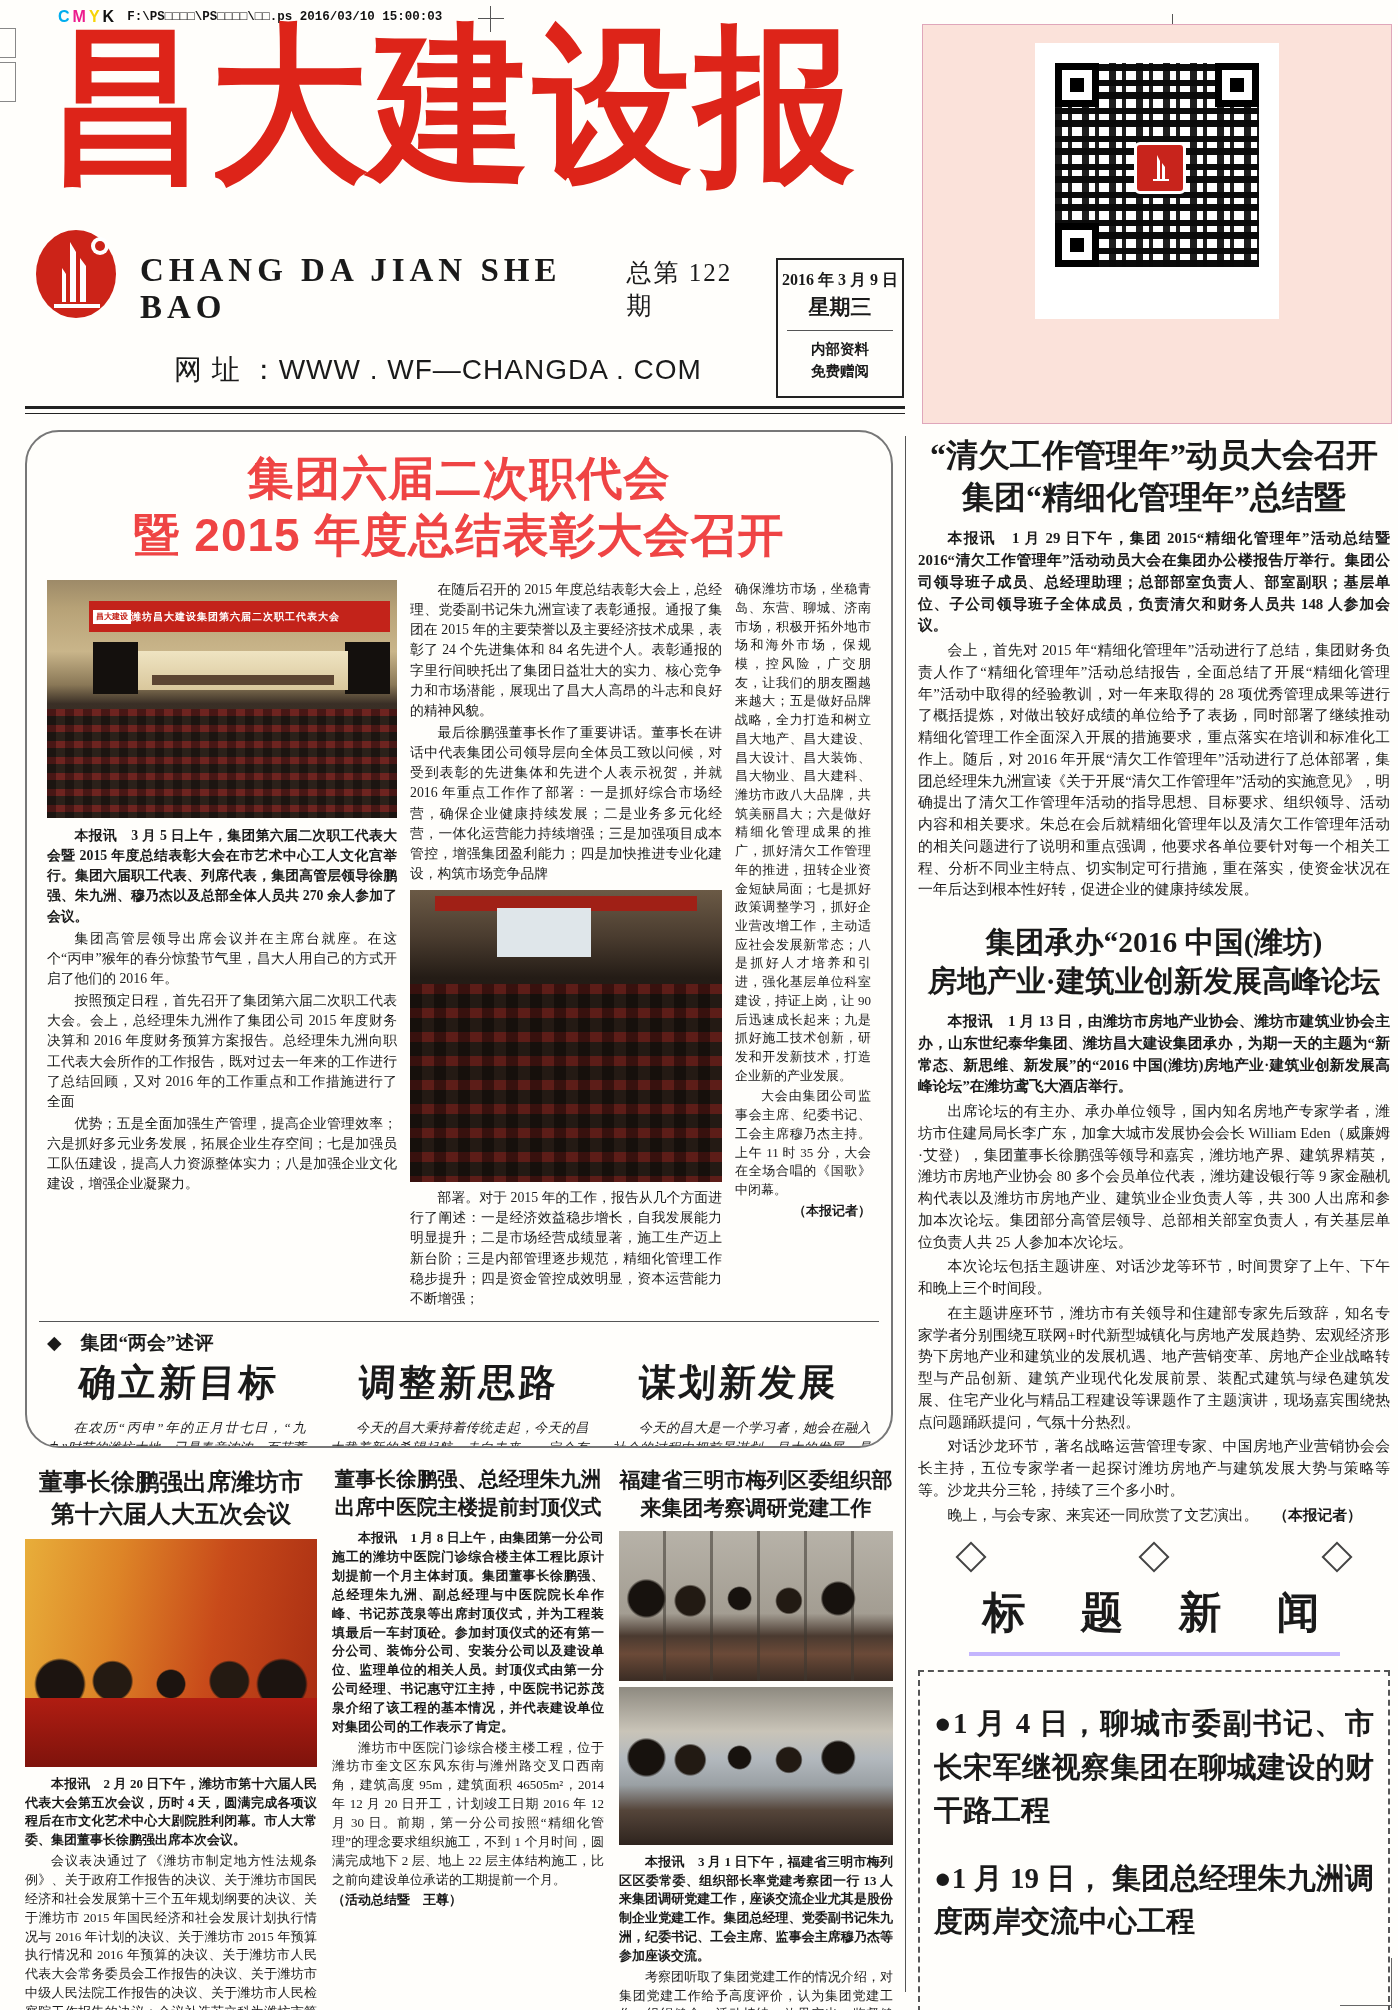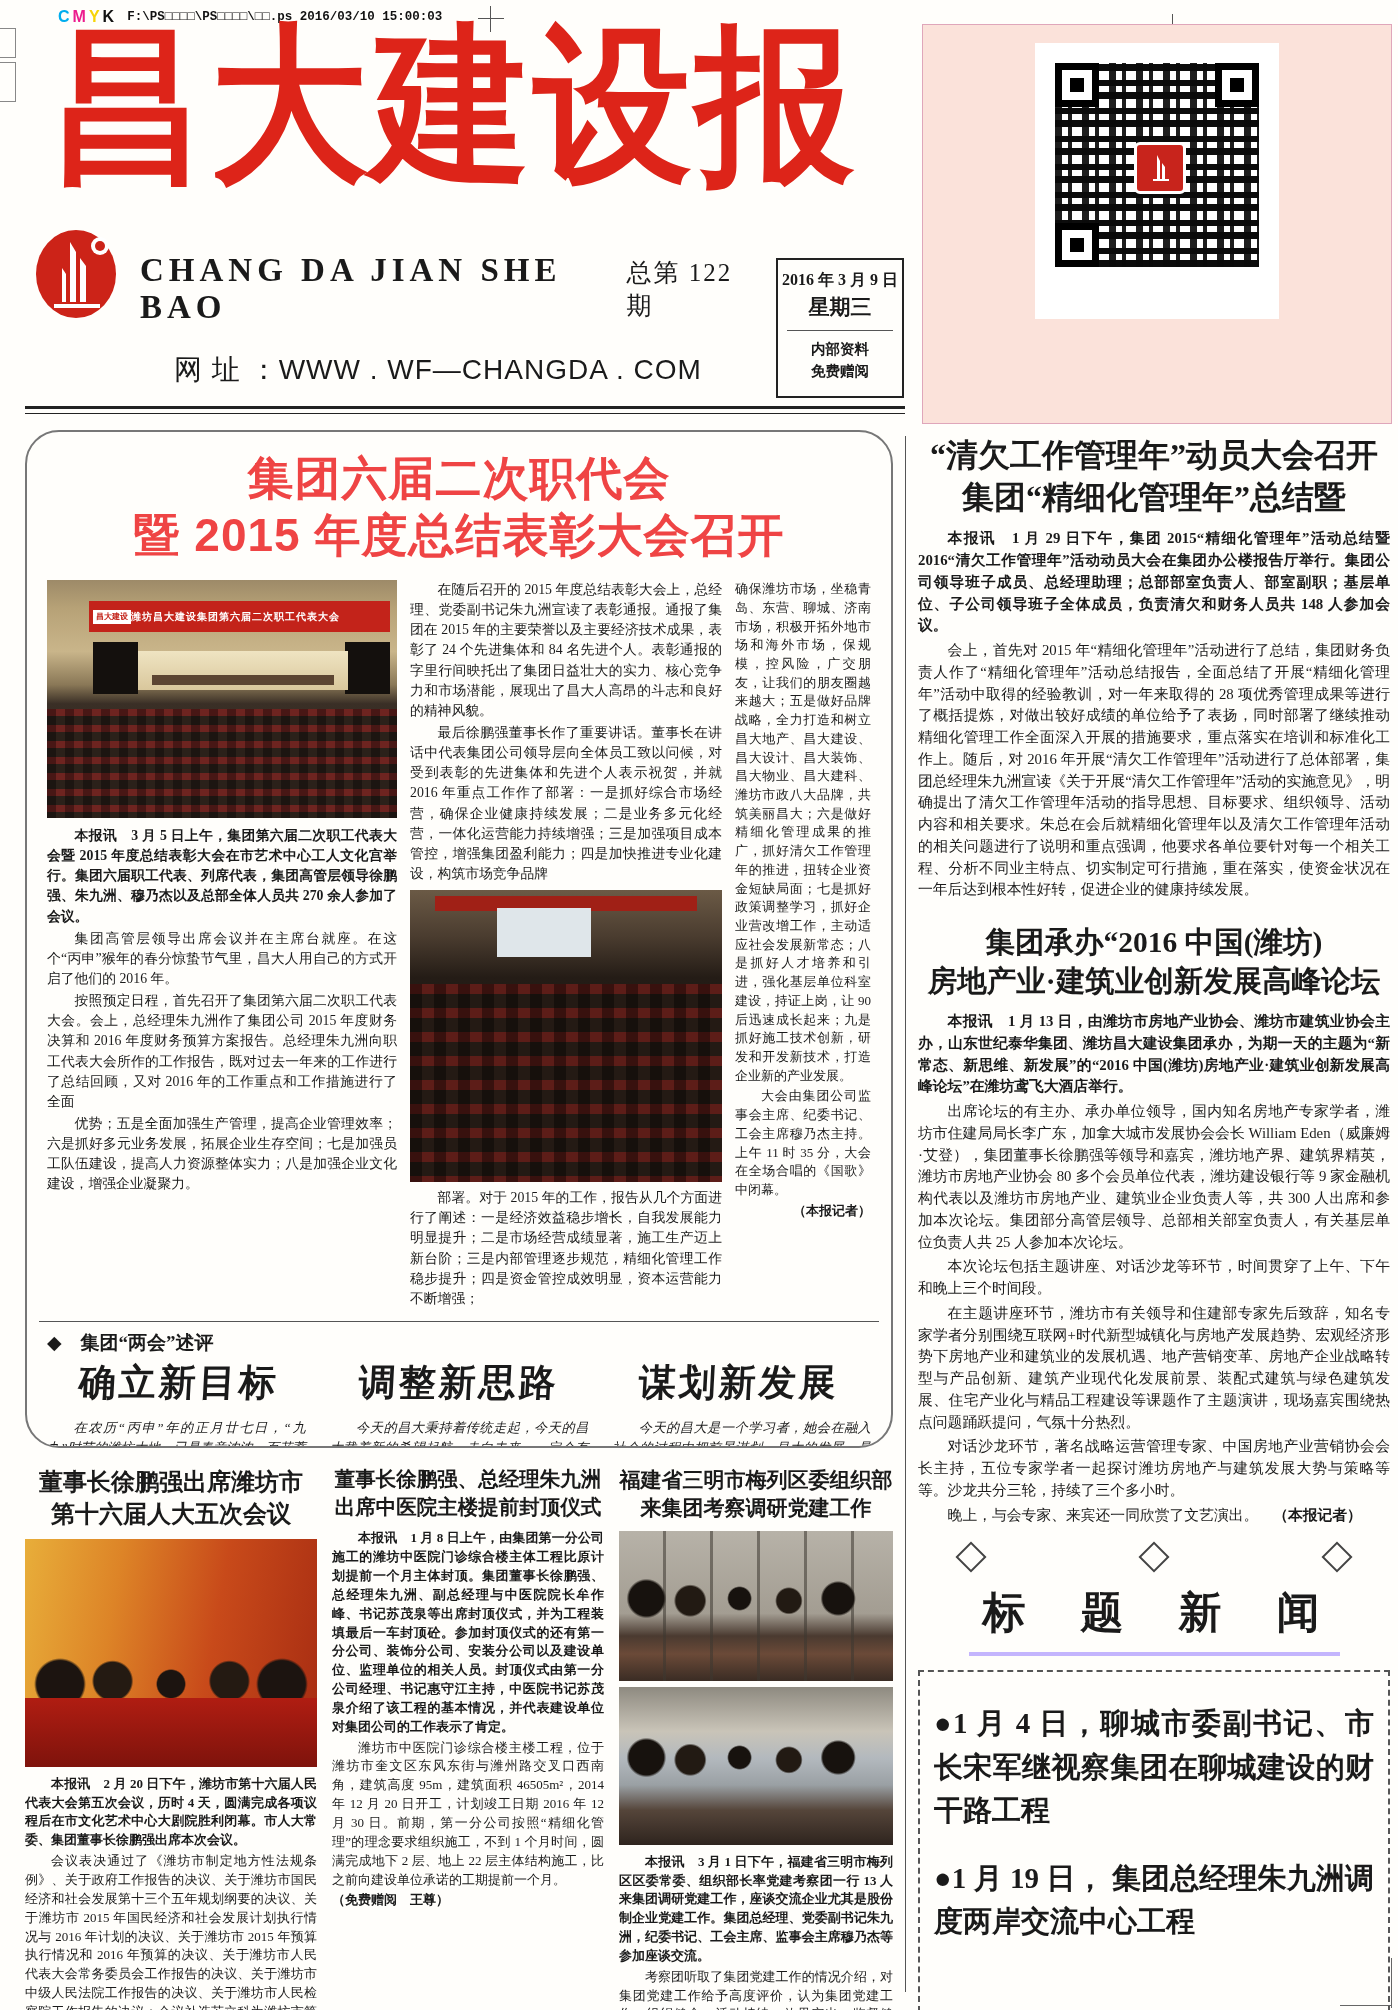--- a/index.html
+++ b/index.html
@@ -289,21 +289,21 @@
 
       </div>
 
       <div class="b-art a2">
         <div class="hl">
           <div>董事长徐鹏强、总经理朱九洲</div>
           <div>出席中医院主楼提前封顶仪式</div>
         </div>
         <p class="lead-lede">本报讯　1 月 8 日上午，由集团第一分公司施工的潍坊中医院门诊综合楼主体工程比原计划提前一个月主体封顶。集团董事长徐鹏强、总经理朱九洲、副总经理与中医院院长牟作峰、书记苏茂泉等出席封顶仪式，并为工程装填最后一车封顶砼。参加封顶仪式的还有第一分公司、装饰分公司、安装分公司以及建设单位、监理单位的相关人员。封顶仪式由第一分公司经理、书记惠守江主持，中医院书记苏茂泉介绍了该工程的基本情况，并代表建设单位对集团公司的工作表示了肯定。</p>
         <p>潍坊市中医院门诊综合楼主楼工程，位于潍坊市奎文区东风东街与潍州路交叉口西南角，建筑高度 95m，建筑面积 46505m²，2014 年 12 月 20 日开工，计划竣工日期 2016 年 12 月 30 日。前期，第一分公司按照“精细化管理”的理念要求组织施工，不到 1 个月时间，圆满完成地下 2 层、地上 22 层主体结构施工，比之前向建设单位承诺的工期提前一个月。</p>
-        <p class="byline">（免费赠阅　王尊）</p>
+        <p class="byline">（活动总结暨　王尊）</p>
       </div>
 
       <div class="b-art a3">
         <div class="hl">
           <div>福建省三明市梅列区委组织部</div>
           <div>来集团考察调研党建工作</div>
         </div>
         <div class="a3-photos">
           <div class="ph a3-ph1">
             <div class="a3-fig"></div>

